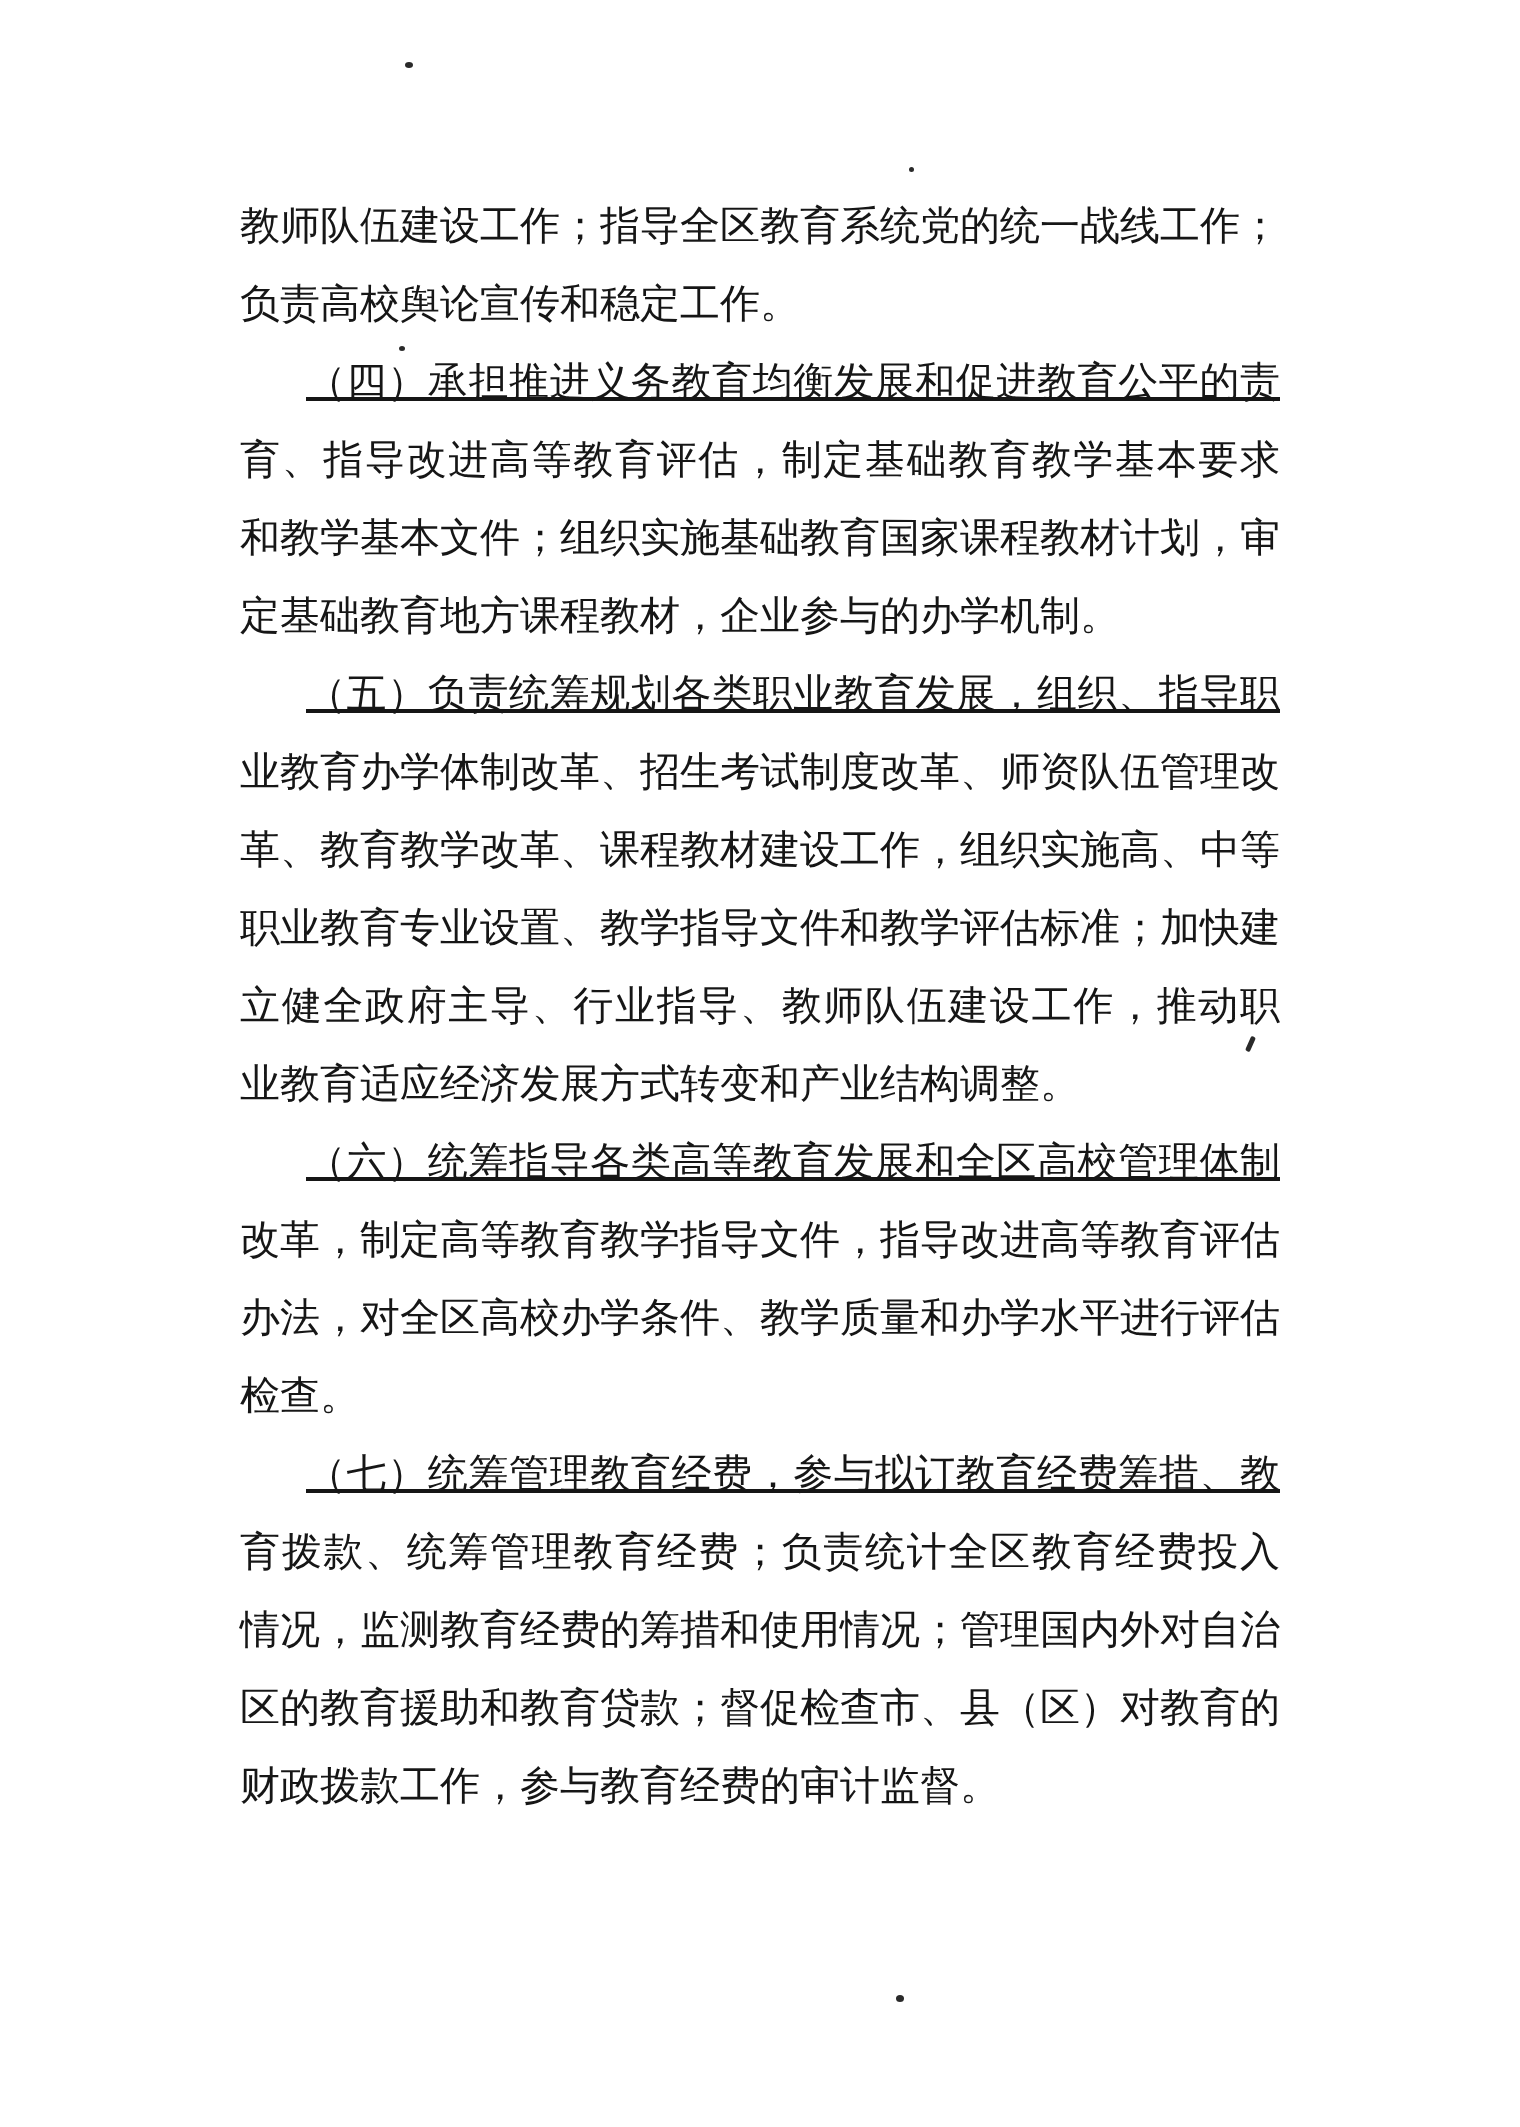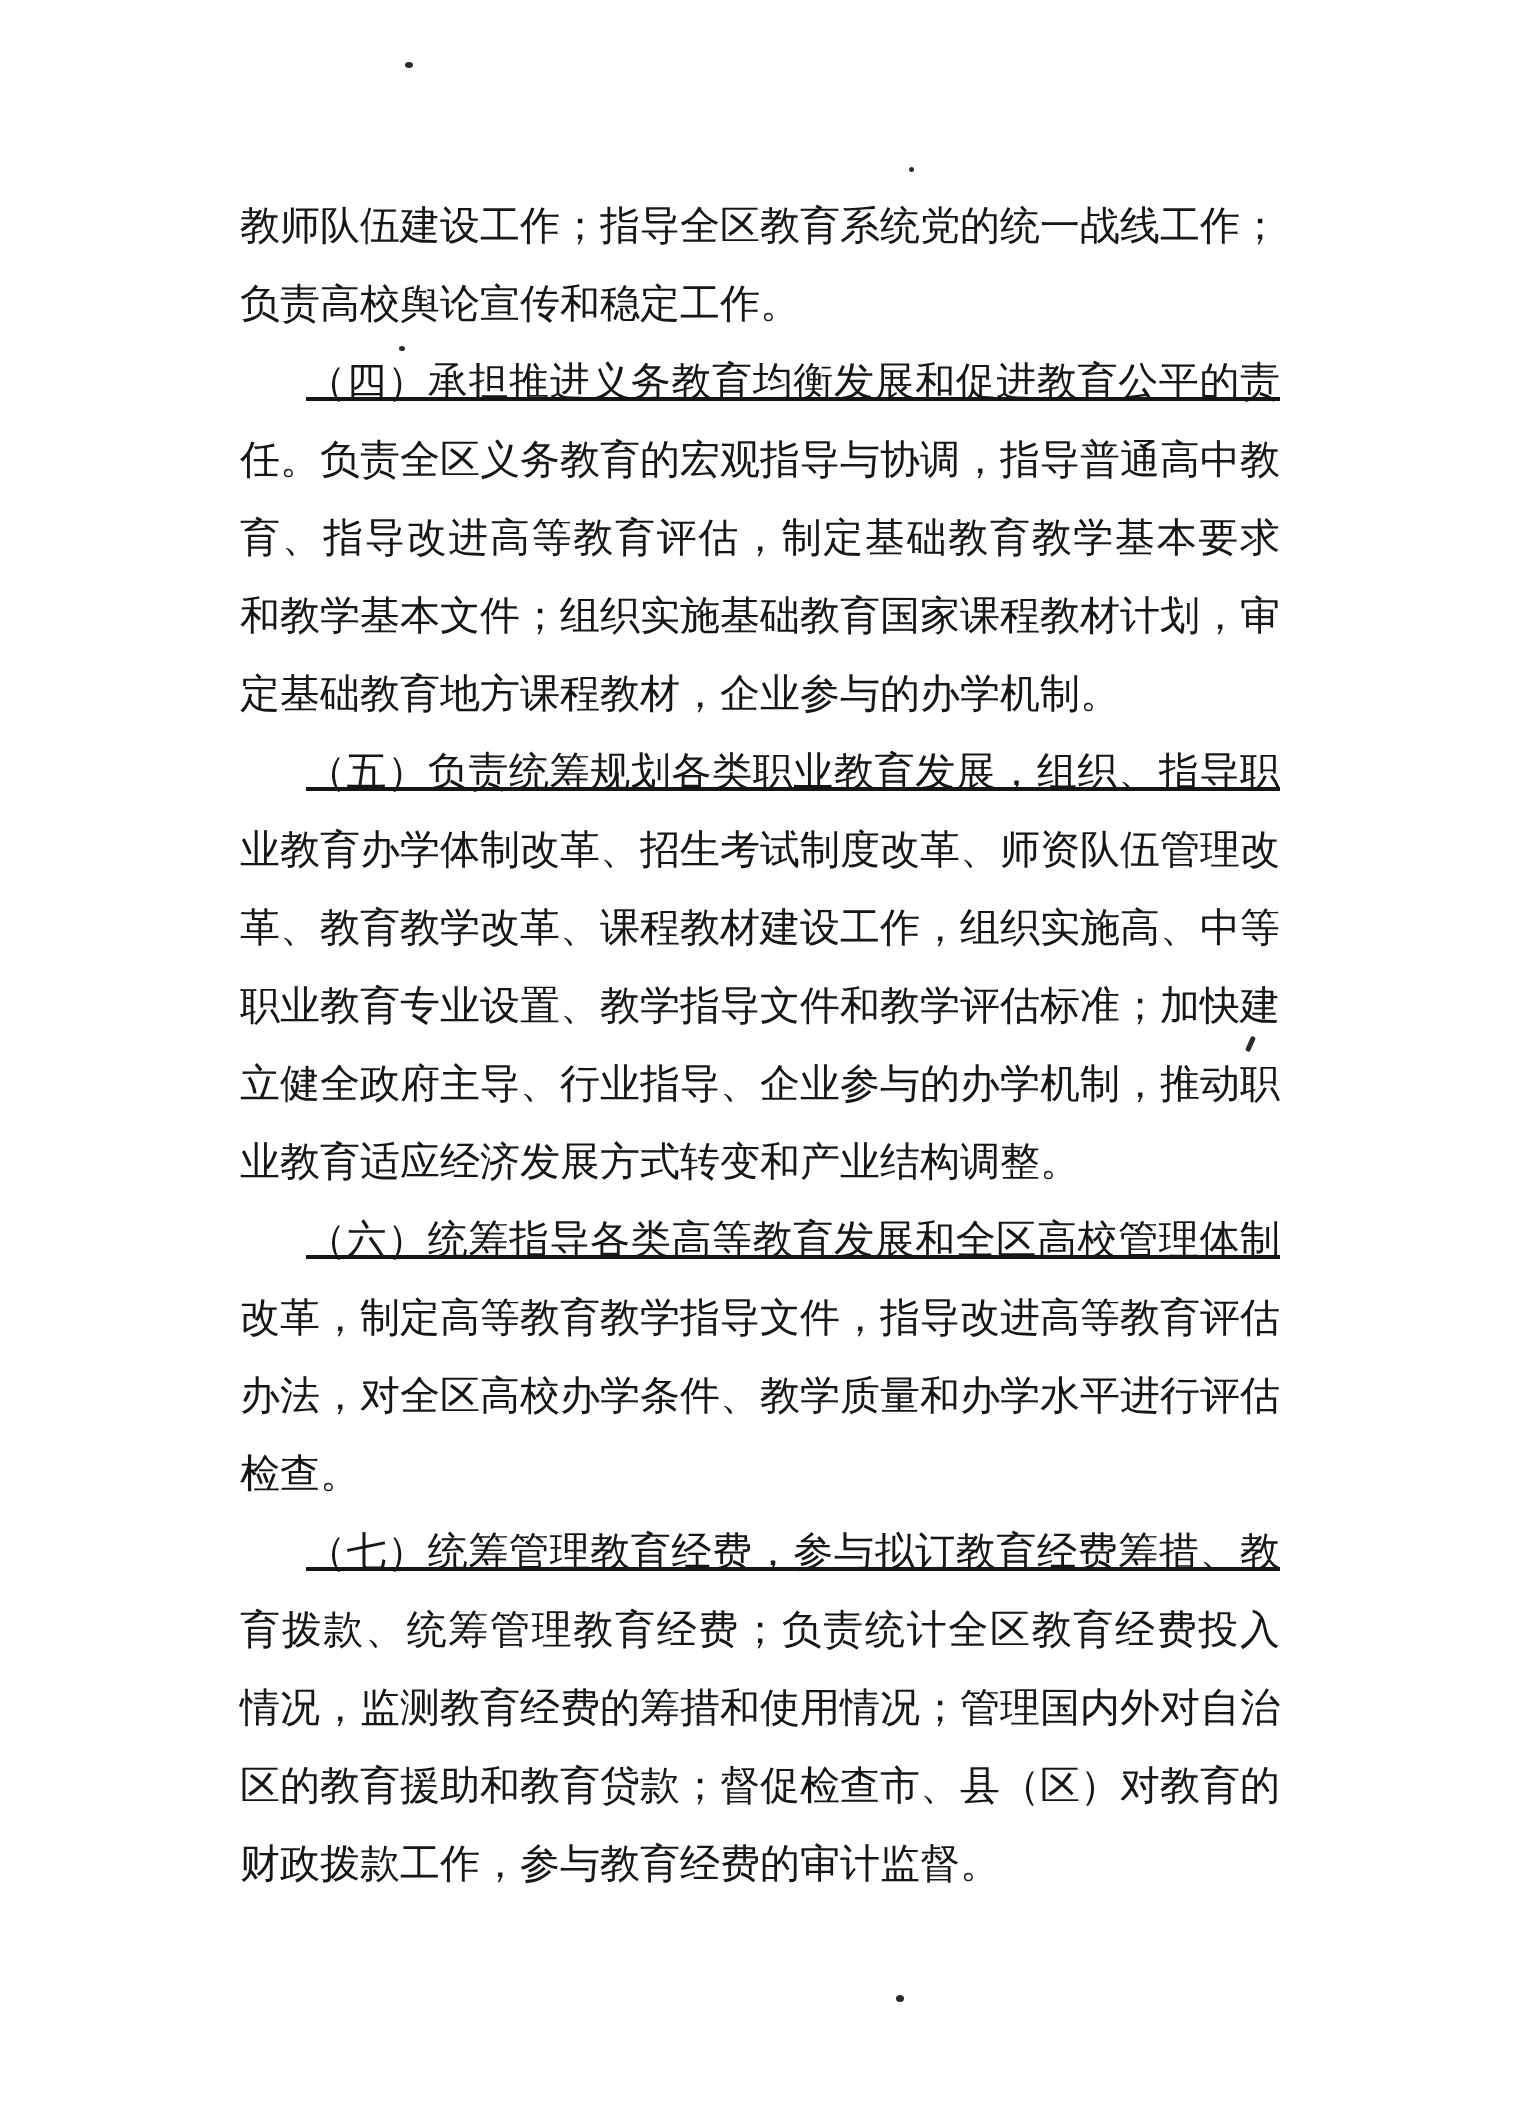--- a/index.html
+++ b/index.html
@@ -48,29 +48,28 @@
 </style>
 </head>
 <body>
 
 <div class="page">
 
   <div class="textblock">
     <div class="ln">教师队伍建设工作；指导全区教育系统党的统一战线工作；</div>
     <div class="ln para-end">负责高校舆论宣传和稳定工作。</div>
     <div class="ln para-start">（四）承担推进义务教育均衡发展和促进教育公平的责</div>
-    <div class="ln">任。负责全区义务教育的宏观指导与协调，指导普通高中教</div>
     <div class="ln">育、指导改进高等教育评估，制定基础教育教学基本要求</div>
     <div class="ln">和教学基本文件；组织实施基础教育国家课程教材计划，审</div>
     <div class="ln para-end">定基础教育地方课程教材，企业参与的办学机制。</div>
     <div class="ln para-start">（五）负责统筹规划各类职业教育发展，组织、指导职</div>
     <div class="ln">业教育办学体制改革、招生考试制度改革、师资队伍管理改</div>
     <div class="ln">革、教育教学改革、课程教材建设工作，组织实施高、中等</div>
     <div class="ln">职业教育专业设置、教学指导文件和教学评估标准；加快建</div>
-    <div class="ln">立健全政府主导、行业指导、企业参与的办学机制，推动职</div>
+    <div class="ln">立健全政府主导、行业指导、教师队伍建设工作，推动职</div>
     <div class="ln para-end">业教育适应经济发展方式转变和产业结构调整。</div>
     <div class="ln para-start">（六）统筹指导各类高等教育发展和全区高校管理体制</div>
     <div class="ln">改革，制定高等教育教学指导文件，指导改进高等教育评估</div>
     <div class="ln">办法，对全区高校办学条件、教学质量和办学水平进行评估</div>
     <div class="ln para-end">检查。</div>
     <div class="ln para-start">（七）统筹管理教育经费，参与拟订教育经费筹措、教</div>
     <div class="ln">育拨款、统筹管理教育经费；负责统计全区教育经费投入</div>
     <div class="ln">情况，监测教育经费的筹措和使用情况；管理国内外对自治</div>
     <div class="ln">区的教育援助和教育贷款；督促检查市、县（区）对教育的</div>
     <div class="ln para-end">财政拨款工作，参与教育经费的审计监督。</div>

